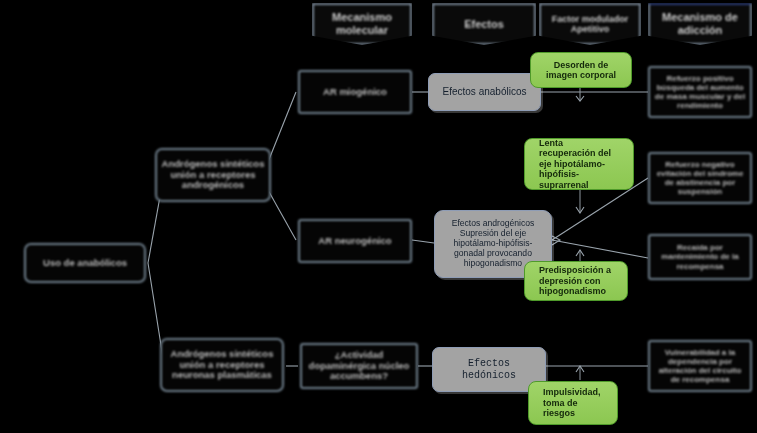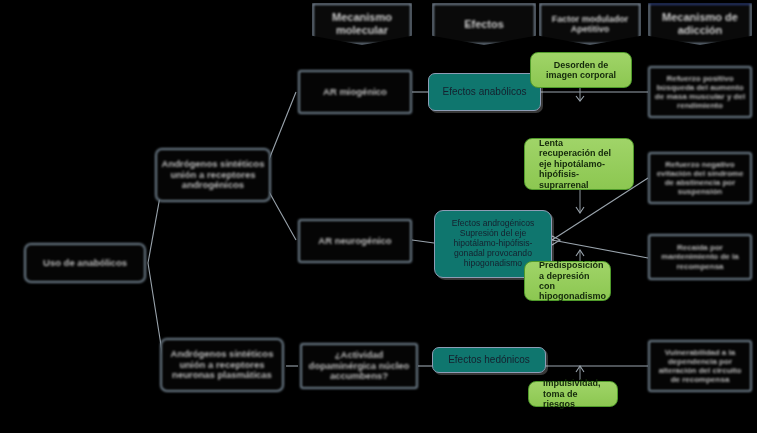--- a/index.html
+++ b/index.html
@@ -15,21 +15,21 @@
        filter:blur(1.15px);text-shadow:0 0 2px #000;}
   .hdr.lastblue{border-top-color:#2c3e7a;}
 
   
   .dark{background:#050505;border:2px solid #6f7f8c;border-radius:7px;
         color:#b9b9b9;font-size:9.5px;font-weight:bold;filter:blur(1.3px);
         padding:2px 4px;}
   .dark.sq{border-radius:3px;}
 
   
-  .blue{background:#0f766e;border:1.3px solid #8e9cb5;border-radius:7px;
+  .blue{background:#a3a3a3;border:1.3px solid #8e9cb5;border-radius:7px;
         color:#15202e;font-size:10px;padding:3px 13px;
         box-shadow:2px 2px 0 rgba(255,255,255,.22);}
 
   
   .green{background:linear-gradient(#a0d468,#8cc751);
          border:1.4px solid #4f9a2a;border-radius:8px;
          color:#14290b;font-size:9px;font-weight:bold;padding:3px 14px;
          text-align:center;}
   .green.lefttext{text-align:left;justify-content:flex-start;}
 
@@ -116,34 +116,34 @@
   <div class="node dark sq" style="left:300px;top:343px;width:118px;height:46px;">
     <span>¿Actividad dopaminérgica núcleo accumbens?</span>
   </div>
 
   <div class="node blue" style="left:428px;top:73px;width:113px;height:38px;">
     <span>Efectos anabólicos</span>
   </div>
   <div class="node blue" style="left:434px;top:210px;width:118px;height:68px;font-size:8.6px;border-radius:9px;">
     <span>Efectos androgénicos Supresión del eje hipotálamo-hipófisis-gonadal provocando hipogonadismo</span>
   </div>
-  <div class="node blue" style="left:432px;top:347px;width:114px;height:26px;">
+  <div class="node blue" style="left:432px;top:347px;width:114px;height:45px;font-family:Liberation Mono, monospace;">
     <span>Efectos hedónicos</span>
   </div>
 
   <div class="node green" style="left:530px;top:52px;width:102px;height:36px;">
     <span>Desorden de imagen corporal</span>
   </div>
   <div class="node green lefttext" style="left:524px;top:138px;width:110px;height:52px;">
     <span>Lenta recuperación del eje hipotálamo-hipófisis-suprarrenal</span>
   </div>
-  <div class="node green lefttext" style="left:524px;top:261px;width:87px;height:40px;">
+  <div class="node green lefttext" style="left:524px;top:261px;width:104px;height:40px;">
     <span>Predisposición a depresión con hipogonadismo</span>
   </div>
-  <div class="node green lefttext" style="left:528px;top:381px;width:90px;height:26px;">
+  <div class="node green lefttext" style="left:528px;top:381px;width:90px;height:44px;">
     <span>Impulsividad, toma de riesgos</span>
   </div>
 
   <div class="node dark sq" style="left:648px;top:66px;width:104px;height:52px;font-size:8px;">
     <span>Refuerzo positivo búsqueda del aumento de masa muscular y del rendimiento</span>
   </div>
   <div class="node dark sq" style="left:648px;top:152px;width:104px;height:52px;font-size:8px;">
     <span>Refuerzo negativo evitación del síndrome de abstinencia por suspensión</span>
   </div>
   <div class="node dark sq" style="left:648px;top:234px;width:104px;height:46px;font-size:8px;">

